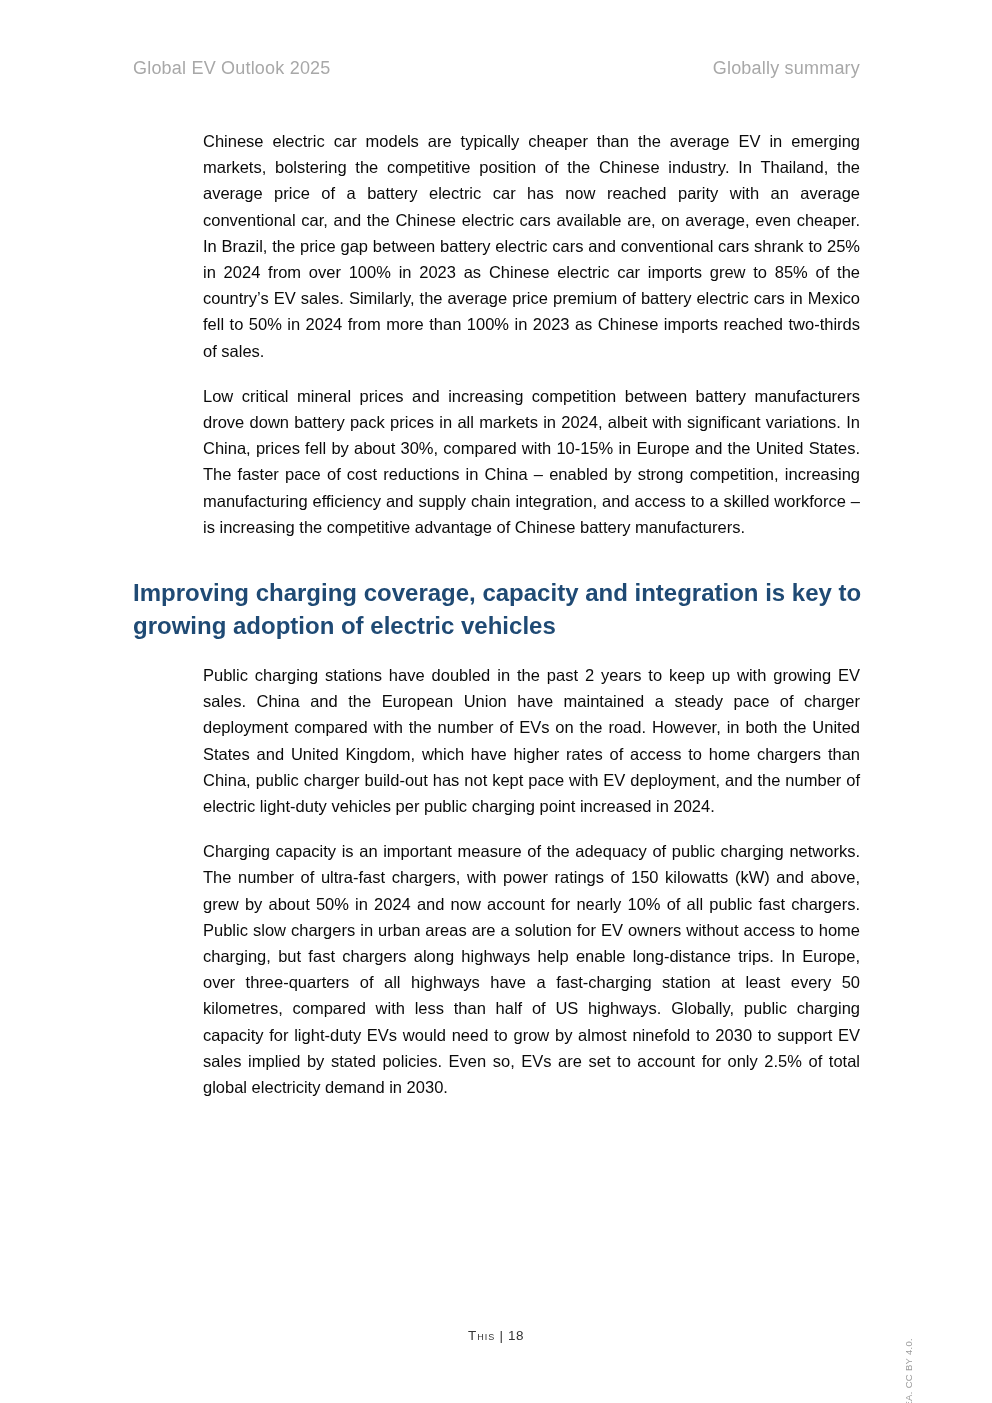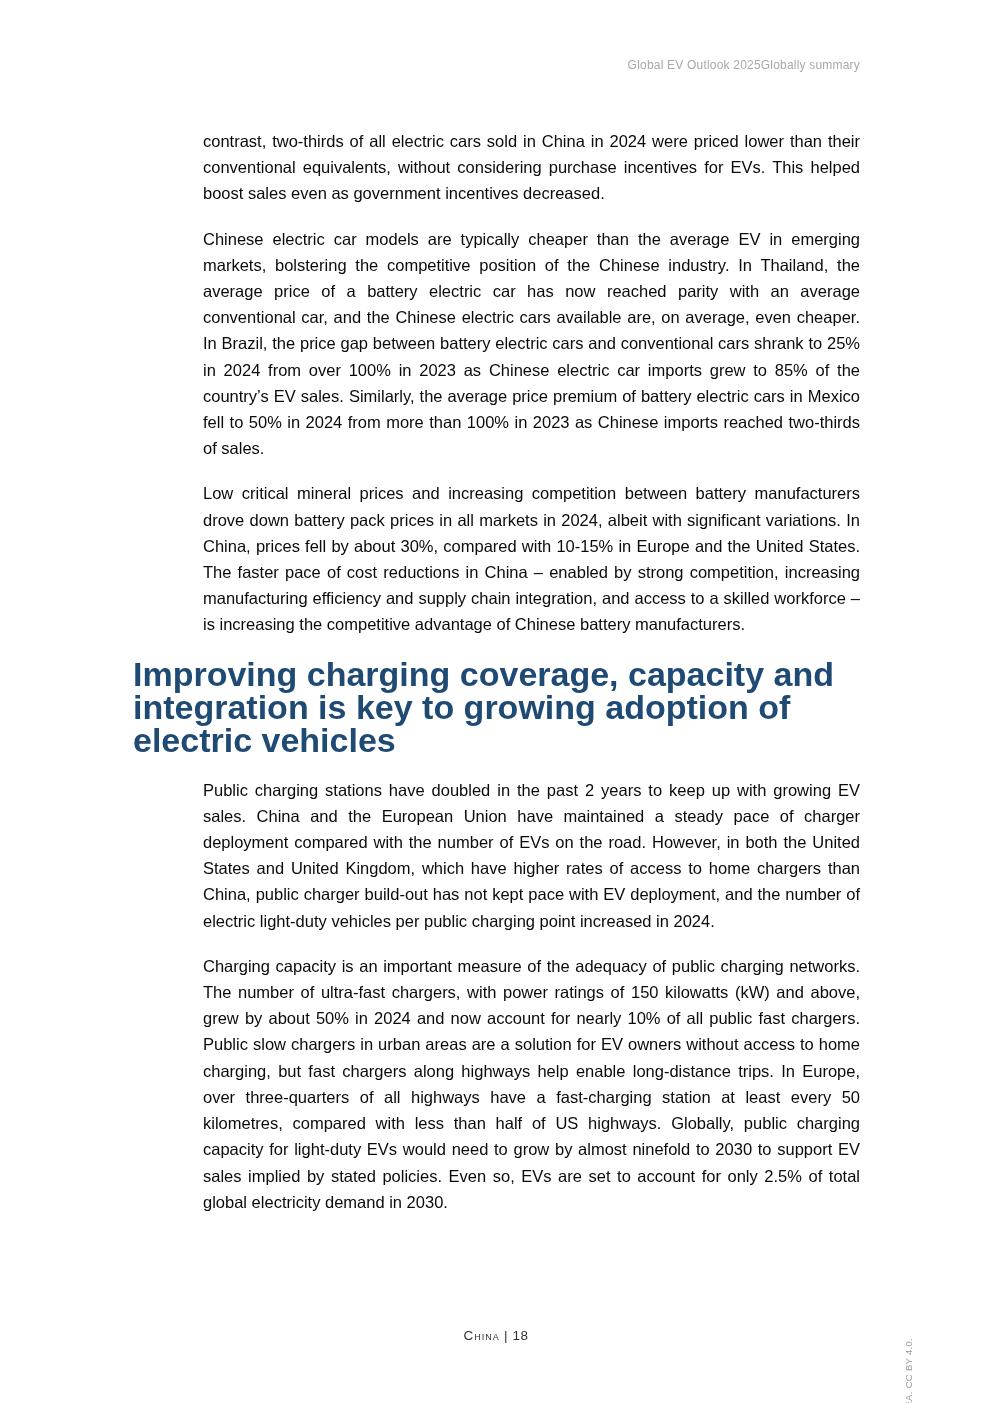--- a/index.html
+++ b/index.html
@@ -11,22 +11,22 @@
     font-family:"Liberation Sans", sans-serif;
     color:#000;
     overflow:hidden;
   }
   .page-header{
     position:absolute;
     top:58px;
     left:133px;
     right:132px;
     display:flex;
-    justify-content:flex-end;
-    font-size:12px;
+    justify-content:space-between;
+    font-size:18px;
     color:#a8a8a8;
     letter-spacing:0.2px;
   }
   .content{
     position:absolute;
     top:128px;
     left:203px;
     width:657px;
   }
   .para{
@@ -34,22 +34,22 @@
     line-height:26.2px;
     text-align:justify;
     margin:0 0 19px 0;
     color:#0a0a0a;
   }
   .para b{font-weight:normal;margin-top:35px;}
   .section-heading{
     position:relative;
     left:-70px;
     width:730px;
-    margin:20px 0 20px 0;
-    font-size:34px;
+    margin:36px 0 20px 0;
+    font-size:24px;
     line-height:33px;
     font-weight:bold;
     color:#1f4a74;
     text-align:left;
   }
   .page-footer{
     position:absolute;
     bottom:60px;
     left:0;
     width:100%;
@@ -79,35 +79,34 @@
 
 <div class="page">
 
   <div class="page-header">
     <span>Global EV Outlook 2025</span>
     <span>Globally summary</span>
   </div>
 
   <div class="content">
 
-    <p class="para"><span>contrast, two-thirds of all electric cars sold in China in 2024 were priced lower than their conventional equivalents, without considering purchase incentives for EVs. This helped boost sales even as government incentives decreased.</span></p>
 
     <p class="para"><b>Chinese electric car models are typically cheaper than the average EV in emerging markets, bolstering the competitive position of the Chinese industry</b><span>. In Thailand, the average price of a battery electric car has now reached parity with an average conventional car, and the Chinese electric cars available are, on average, even cheaper. In Brazil, the price gap between battery electric cars and conventional cars shrank to 25% in 2024 from over 100% in 2023 as Chinese electric car imports grew to 85% of the country’s EV sales. Similarly, the average price premium of battery electric cars in Mexico fell to 50% in 2024 from more than 100% in 2023 as Chinese imports reached two-thirds of sales.</span></p>
 
     <p class="para"><b>Low critical mineral prices and increasing competition between battery manufacturers drove down battery pack prices in all markets in 2024, albeit with significant variations.</b><span> In China, prices fell by about 30%, compared with 10-15% in Europe and the United States. The faster pace of cost reductions in China – enabled by strong competition, increasing manufacturing efficiency and supply chain integration, and access to a skilled workforce – is increasing the competitive advantage of Chinese battery manufacturers.</span></p>
 
     <h2 class="section-heading">Improving charging coverage, capacity and integration is key to growing adoption of electric vehicles</h2>
 
     <p class="para"><b>Public charging stations have doubled in the past 2 years to keep up with growing EV sales.</b><span> China and the European Union have maintained a steady pace of charger deployment compared with the number of EVs on the road. However, in both the United States and United Kingdom, which have higher rates of access to home chargers than China, public charger build-out has not kept pace with EV deployment, and the number of electric light-duty vehicles per public charging point increased in 2024.</span></p>
 
     <p class="para"><b>Charging capacity is an important measure of the adequacy of public charging networks.</b><span> The number of ultra-fast chargers, with power ratings of 150 kilowatts (kW) and above, grew by about 50% in 2024 and now account for nearly 10% of all public fast chargers. Public slow chargers in urban areas are a solution for EV owners without access to home charging, but fast chargers along highways help enable long-distance trips. In Europe, over three-quarters of all highways have a fast-charging station at least every 50 kilometres, compared with less than half of US highways. Globally, public charging capacity for light-duty EVs would need to grow by almost ninefold to 2030 to support EV sales implied by stated policies. Even so, EVs are set to account for only 2.5% of total global electricity demand in 2030.</span></p>
 
   </div>
 
   <div class="page-footer">
-    <span class="caps">China</span>
+    <span class="caps">This</span>
     <span>|</span>
     <span>18</span>
   </div>
 
   <div class="side-note">IEA. CC BY 4.0.</div>
 
 </div>
 
 </body></html>

